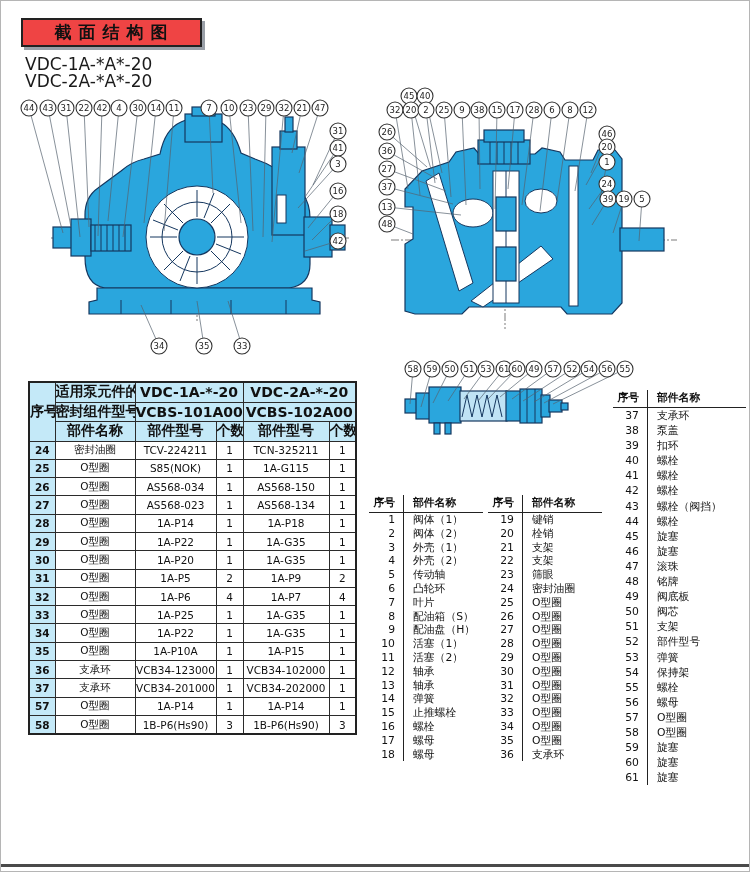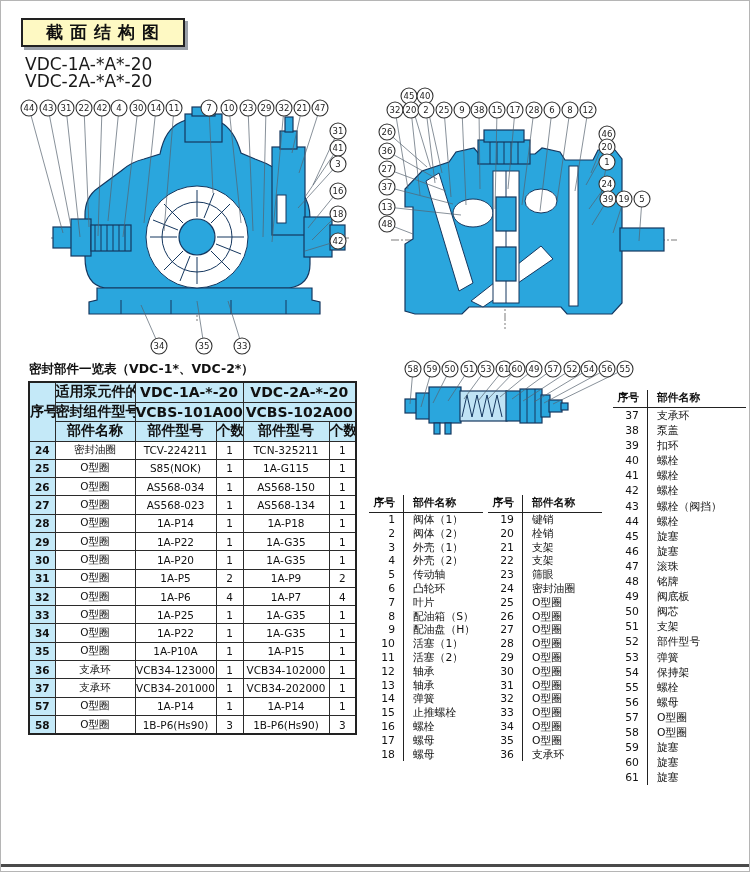--- a/index.html
+++ b/index.html
@@ -1,19 +1,19 @@
 <!DOCTYPE html>
 <html><head>
 <meta charset="utf-8">
 <style>
   html,body{margin:0;padding:0;background:#e8e8e8;}
   .page{position:relative;width:748px;height:870px;background:#fff;border:1px solid #b5b5b5;
         font-family:"DejaVu Sans",sans-serif;color:#111;overflow:hidden;}
   
-  .title-box{position:absolute;left:20px;top:17px;width:164px;height:29px;background:#fef9c3;
+  .title-box{position:absolute;left:20px;top:17px;width:181px;height:29px;background:#ef4444;
         border:2px solid #222;box-shadow:3px 3px 0 #9aa0a8;display:flex;align-items:center;justify-content:center;
         font-size:17px;font-weight:bold;letter-spacing:7px;padding-left:6px;box-sizing:border-box;}
   .models{position:absolute;left:24px;top:55px;font-size:17px;line-height:17px;color:#1a1a1a;}
   
   #diagrams{position:absolute;left:0;top:0;width:748px;height:470px;}
   .pump{fill:#2aa6dd;stroke:#15375f;stroke-width:1.2;}
   .pumpl{fill:#bfe3f5;stroke:#15375f;stroke-width:1.2;}
   .white{fill:#ffffff;stroke:#15375f;stroke-width:1;}
   .dline{stroke:#15375f;stroke-width:1;fill:none;}
   .cline{stroke:#444;stroke-width:.7;fill:none;stroke-dasharray:8 2 2 2;}
@@ -341,21 +341,20 @@
         <text x="571" y="371" class="cotext">52</text>
         <circle cx="588" cy="368" r="8" class="cobubble"></circle>
         <text x="588" y="371" class="cotext">54</text>
         <circle cx="606" cy="368" r="8" class="cobubble"></circle>
         <text x="606" y="371" class="cotext">56</text>
         <circle cx="624" cy="368" r="8" class="cobubble"></circle>
         <text x="624" y="371" class="cotext">55</text>
       </g>
   </svg>
 
-  <div class="table-title">密封部件一览表（VDC-1*、VDC-2*）</div>
   <table id="seal-table">
     <colgroup>
         <col style="width:26px">
         <col style="width:80px">
         <col style="width:81px">
         <col style="width:27px">
         <col style="width:86px">
         <col style="width:27px">
       </colgroup>
     <thead>

